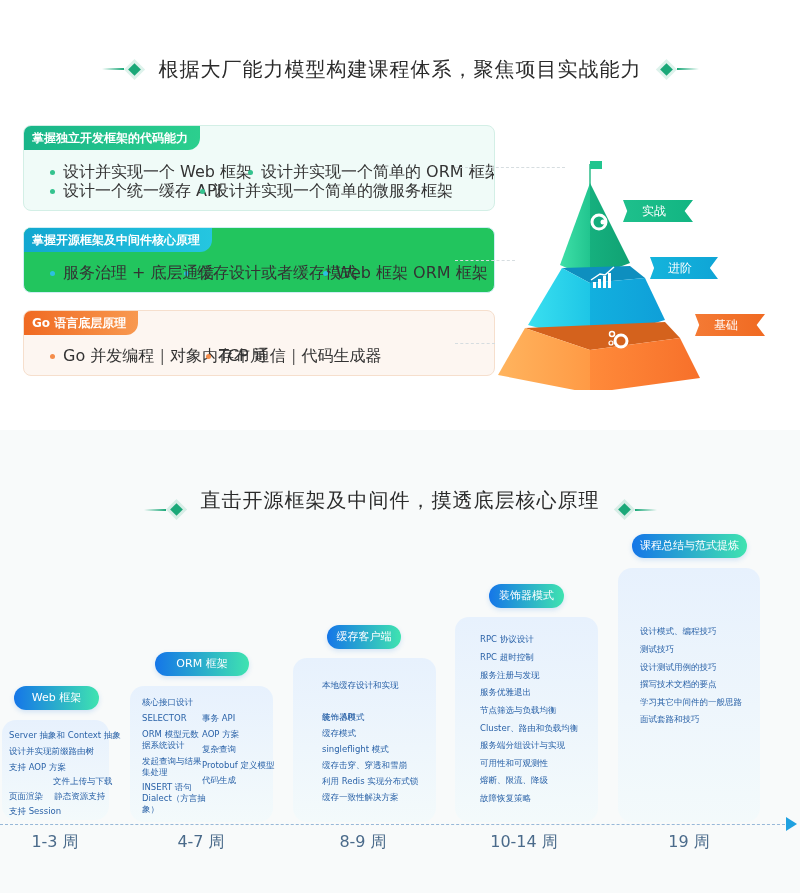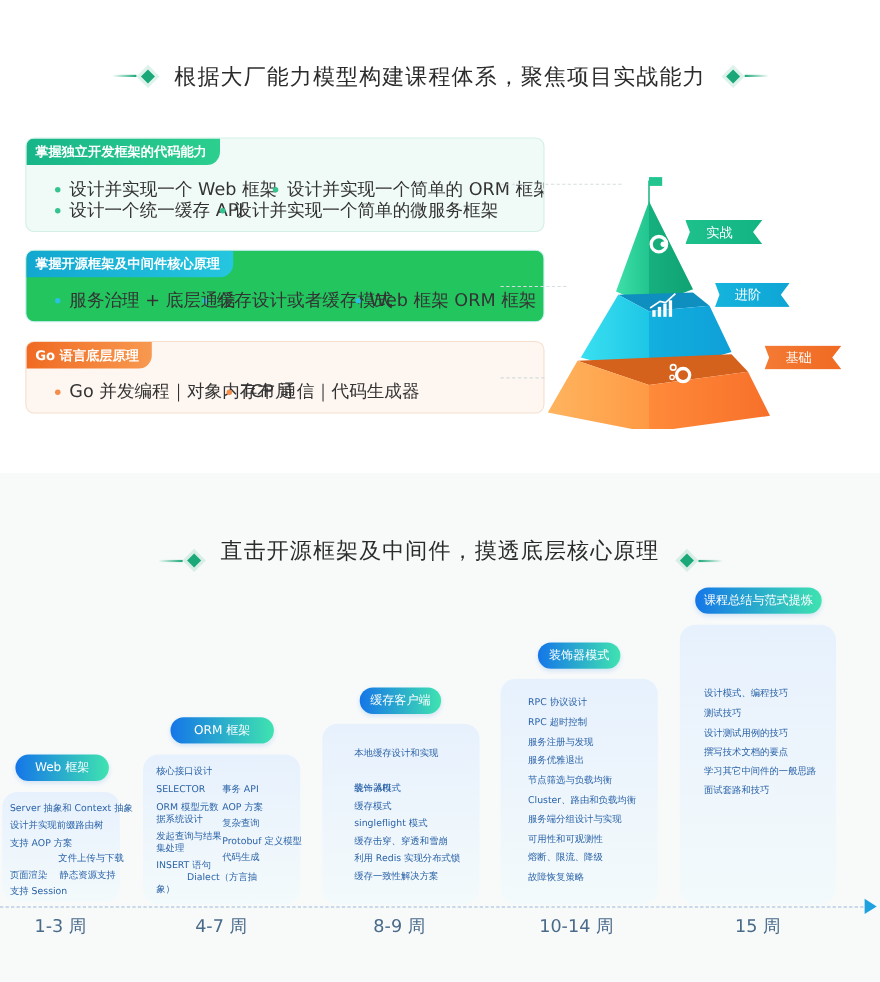--- a/index.html
+++ b/index.html
@@ -234,21 +234,21 @@
 
 <div class="phase-pill" style="left:155px;top:652px;width:94px;">ORM 框架</div>
 <div class="phase-card" style="left:130px;top:686px;width:143px;height:136px;">
   <div class="pt" style="left:12px;top:11px;">核心接口设计</div>
   <div class="pt" style="left:12px;top:27px;">SELECTOR</div>
   <div class="pt" style="left:12px;top:43px;">ORM 模型元数</div>
   <div class="pt" style="left:12px;top:54px;">据系统设计</div>
   <div class="pt" style="left:12px;top:70px;">发起查询与结果</div>
   <div class="pt" style="left:12px;top:81px;">集处理</div>
   <div class="pt" style="left:12px;top:96px;">INSERT 语句</div>
-  <div class="pt" style="left:12px;top:107px;margin-left:28px;">Dialect（方言抽</div>
+  <div class="pt" style="left:12px;top:107px;">Dialect（方言抽</div>
   <div class="pt" style="left:12px;top:118px;">象）</div>
   <div class="pt" style="left:72px;top:27px;">事务 API</div>
   <div class="pt" style="left:72px;top:43px;">AOP 方案</div>
   <div class="pt" style="left:72px;top:58px;">复杂查询</div>
   <div class="pt" style="left:72px;top:74px;">Protobuf 定义模型</div>
   <div class="pt" style="left:72px;top:89px;">代码生成</div>
 </div>
 
 <div class="phase-pill" style="left:327px;top:625px;width:74px;">缓存客户端</div>
 <div class="phase-card" style="left:293px;top:658px;width:143px;height:164px;">
@@ -285,13 +285,13 @@
   <div class="pt" style="left:22px;top:129px;">学习其它中间件的一般思路</div>
   <div class="pt" style="left:22px;top:146px;">面试套路和技巧</div>
 </div>
 
 <div class="timeline-axis"></div>
 <div class="timeline-arrow"></div>
 <div class="week-label" style="left:15px;">1-3 周</div>
 <div class="week-label" style="left:161px;">4-7 周</div>
 <div class="week-label" style="left:323px;">8-9 周</div>
 <div class="week-label" style="left:484px;">10-14 周</div>
-<div class="week-label" style="left:649px;">15 周</div>
+<div class="week-label" style="left:649px;">19 周</div>
 
 </body></html>

